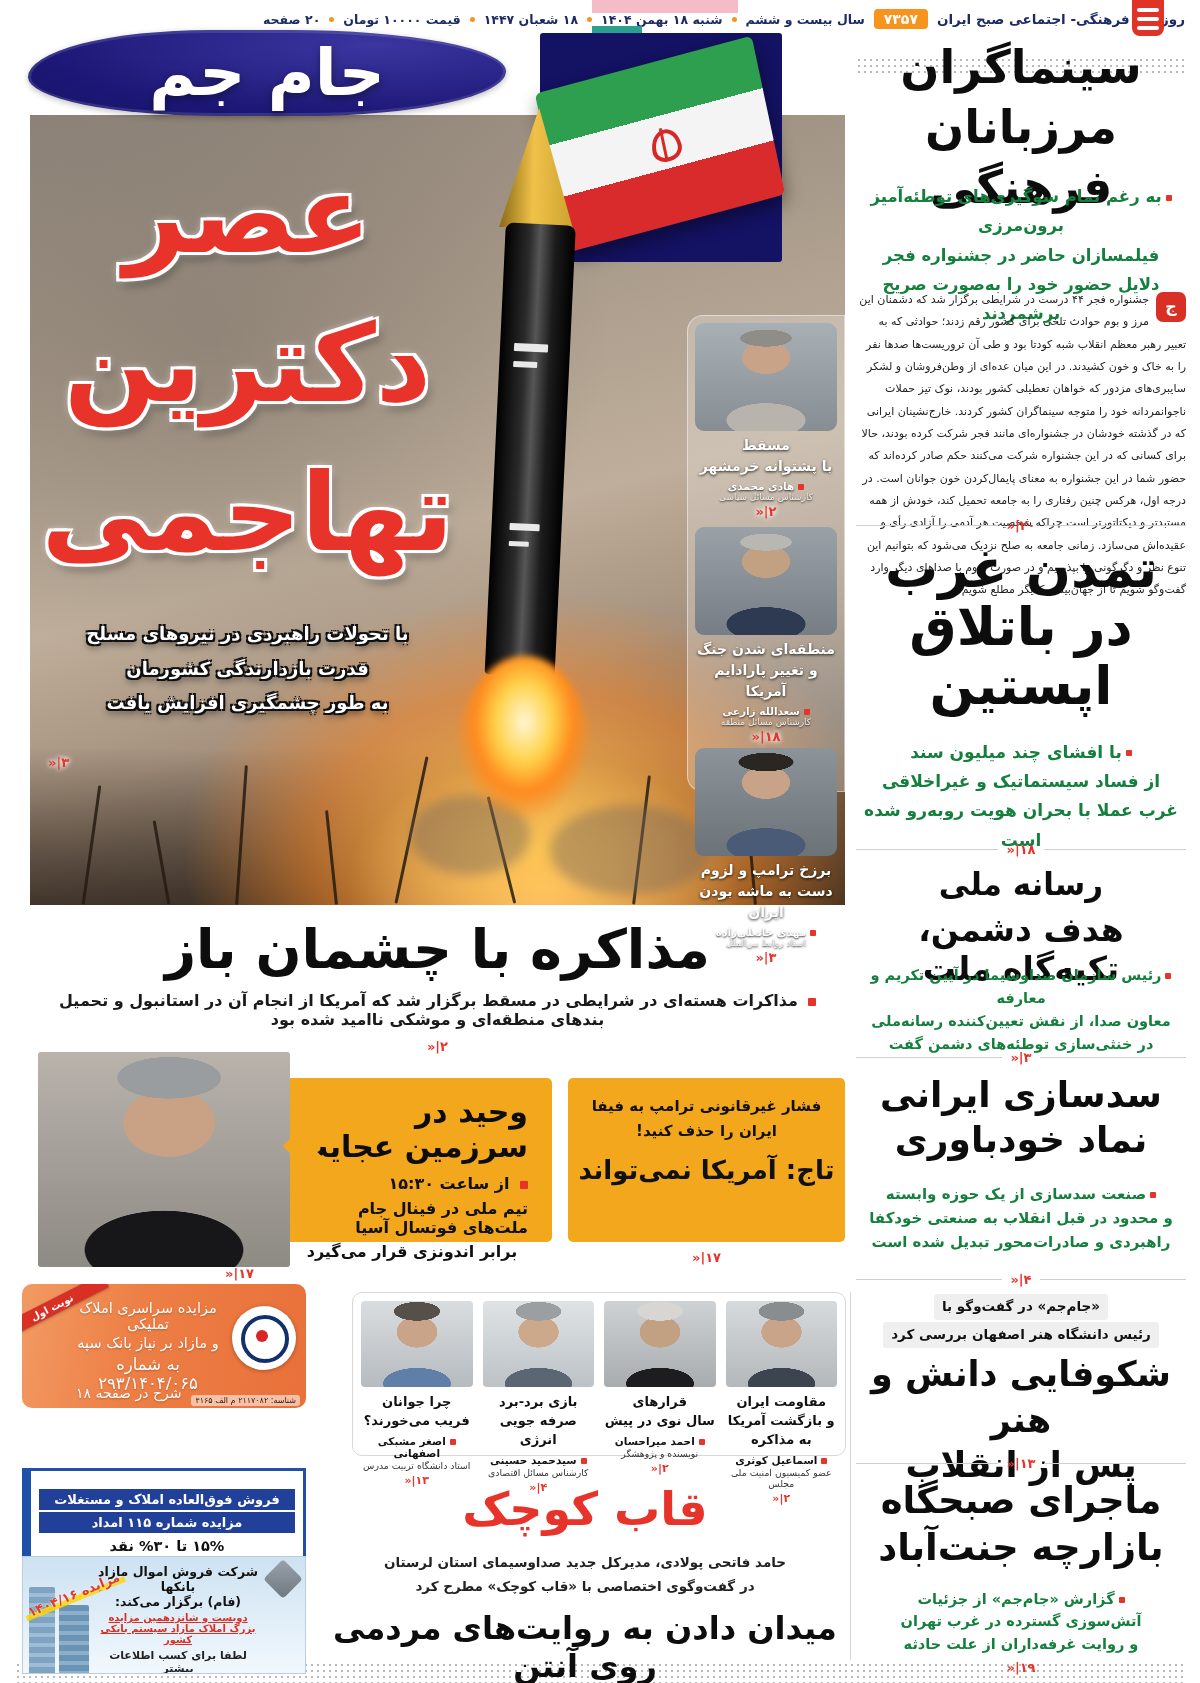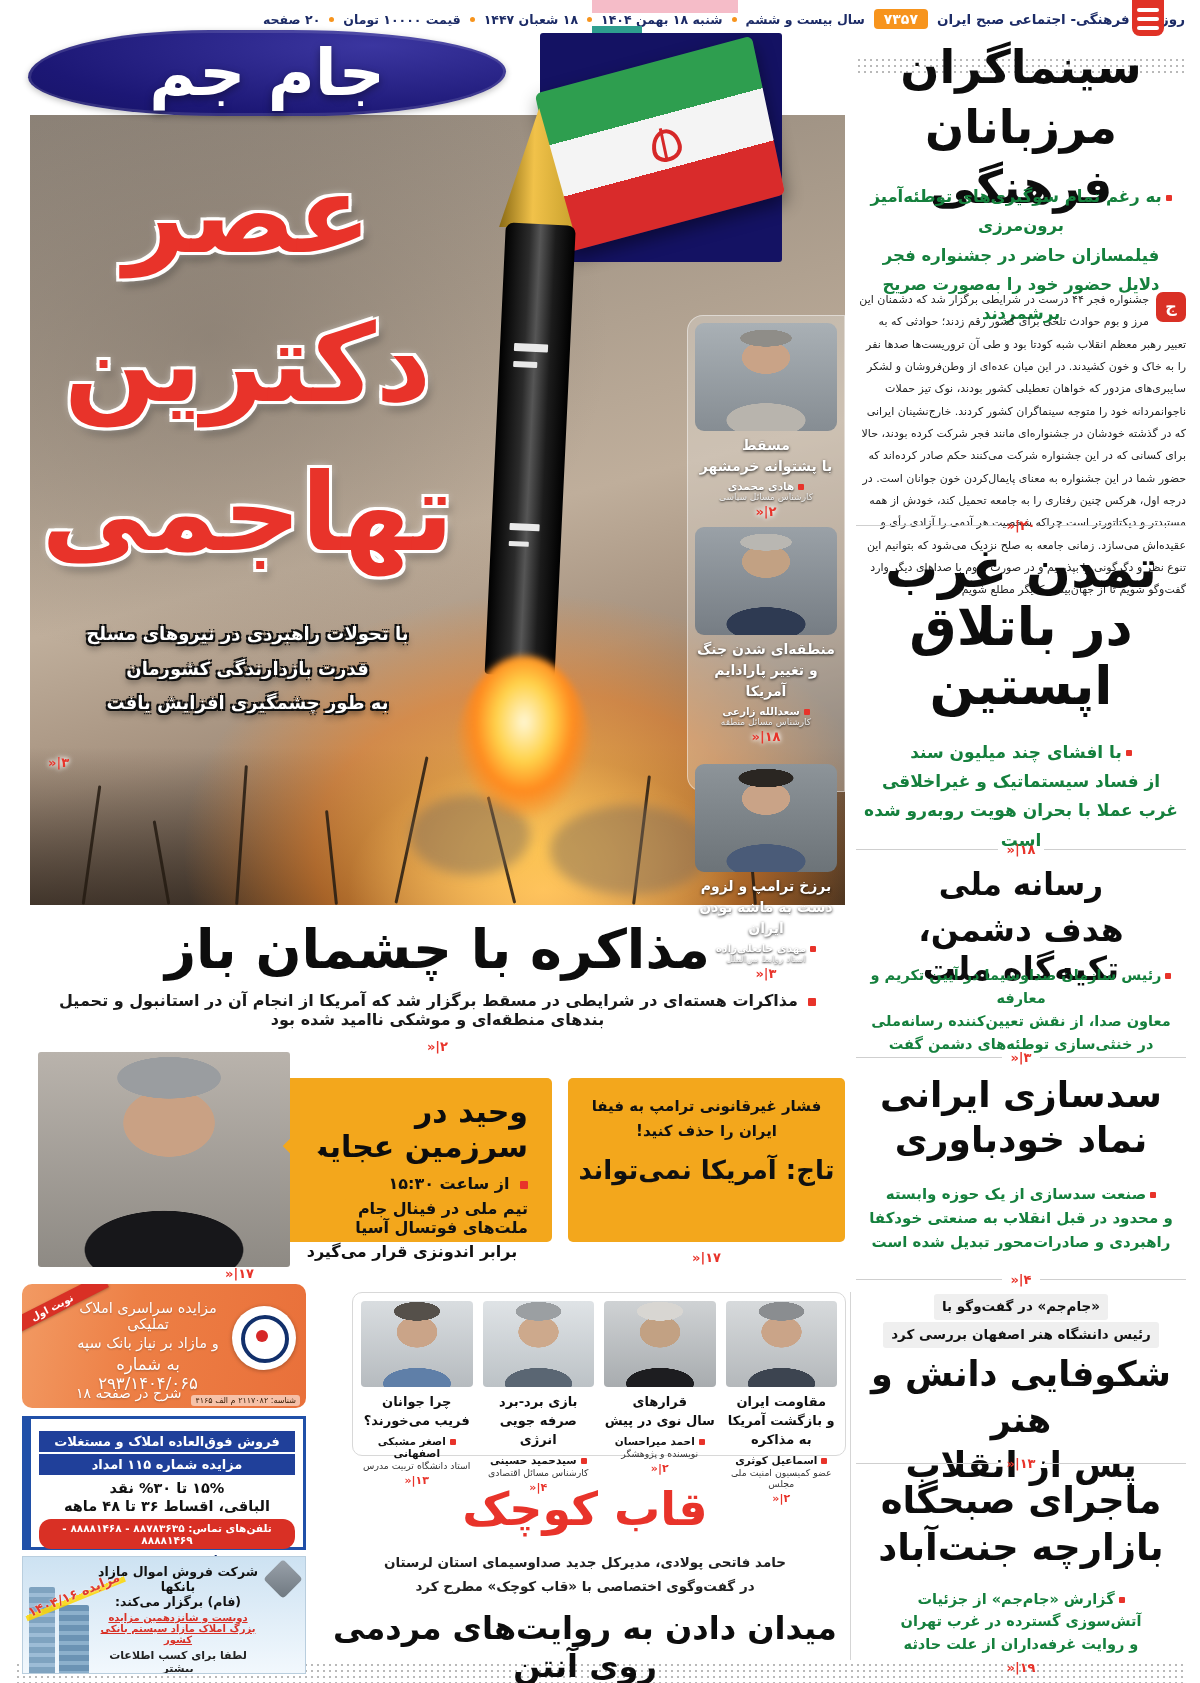--- a/index.html
+++ b/index.html
@@ -189,21 +189,21 @@
       radial-gradient(ellipse 28% 25% at 50% 32%,#c2a183 60%,transparent 61%),
       radial-gradient(ellipse 46% 26% at 50% 90%,#2e3a52 60%,transparent 61%),
       linear-gradient(180deg,#9aa1a7,#767d84);"></div>
     <div class="title" style="margin-top:4px;">منطقه‌ای شدن جنگ</div>
     <div class="title">و تغییر پارادایم آمریکا</div>
     <div class="who" style="margin-top:3px;"><span class="bullet sm"></span><span>سعدالله زارعی</span></div>
     <div class="role">کارشناس مسائل منطقه</div>
     <div class="c pgmark glow" style="margin-top:2px;">۱۸|«</div>
   </div>
 
-  <div style="margin-top:20px;">
+  <div style="margin-top:4px;">
     <div class="avatar" style="height:108px;background:
       radial-gradient(ellipse 32% 14% at 50% 13%,#2a2622 60%,transparent 61%),
       radial-gradient(ellipse 28% 25% at 50% 32%,#c9a387 60%,transparent 61%),
       radial-gradient(ellipse 46% 26% at 50% 90%,#4a5b78 60%,transparent 61%),
       linear-gradient(180deg,#8d9499,#6c7378);"></div>
     <div class="title" style="margin-top:4px;">برزخ ترامپ و لزوم</div>
     <div class="title">دست به ماشه بودن ایران</div>
     <div class="who" style="margin-top:3px;"><span class="bullet sm"></span><span>مهدی خانعلی‌زاده</span></div>
     <div class="role">استاد روابط بین‌الملل</div>
     <div class="c pgmark glow" style="margin-top:2px;">۳|«</div>
@@ -414,21 +414,21 @@
     </div>
   <div class="abs" style="right:84px;left:12px;top:16px;">
     <div class="tx" style="font-size:14.5px;">مزایده سراسری املاک تملیکی</div>
     <div class="tx" style="font-size:14.5px;margin-top:3px;">و مازاد بر نیاز بانک سپه</div>
     <div class="tx" style="font-size:16.5px;margin-top:4px;">به شماره ۲۹۳/۱۴۰۴/۰۶۵</div>
   </div>
   <div class="abs tx" style="left:14px;bottom:7px;font-size:14px;">شرح در صفحه ۱۸</div>
   <div class="abs" style="right:6px;bottom:2px;font-size:8px;color:#3d2008;background:rgba(255,255,255,.55);border-radius:3px;padding:1px 4px;">شناسه: ۲۱۱۷۰۸۲ م الف ۴۱۶۵</div>
 </div>
 
-<div class="abs emdad" style="left:22px;top:1416px;width:284px;height:134px;box-sizing:border-box;padding:12px 8px;">
+<div class="abs emdad" style="left:22px;top:1468px;width:284px;height:134px;box-sizing:border-box;padding:18px 8px;">
   <div class="emhead">فروش فوق‌العاده املاک و مستغلات</div>
   <div class="emhead" style="margin-top:2px;">مزایده شماره ۱۱۵ امداد</div>
   <div class="c" style="font-size:14.5px;font-weight:900;margin-top:5px;">۱۵% تا ۳۰% نقد</div>
   <div class="c" style="font-size:14.5px;font-weight:900;margin-top:2px;">الباقی، اقساط ۳۶ تا ۴۸ ماهه</div>
   <div class="emphones" style="margin-top:5px;">تلفن‌های تماس: ۸۸۷۸۳۶۳۵ - ۸۸۸۸۱۴۶۸ - ۸۸۸۸۱۴۶۹</div>
   <div style="font-size:11.5px;font-weight:700;color:#16306e;margin-top:4px;">رجوع به صفحات ۱۱ و ۱۲</div>
 </div>
 
 <div class="abs fam" style="left:22px;top:1556px;width:284px;height:118px;box-sizing:border-box;">
   <div class="tower" style="left:6px;width:26px;height:86px;"></div>

